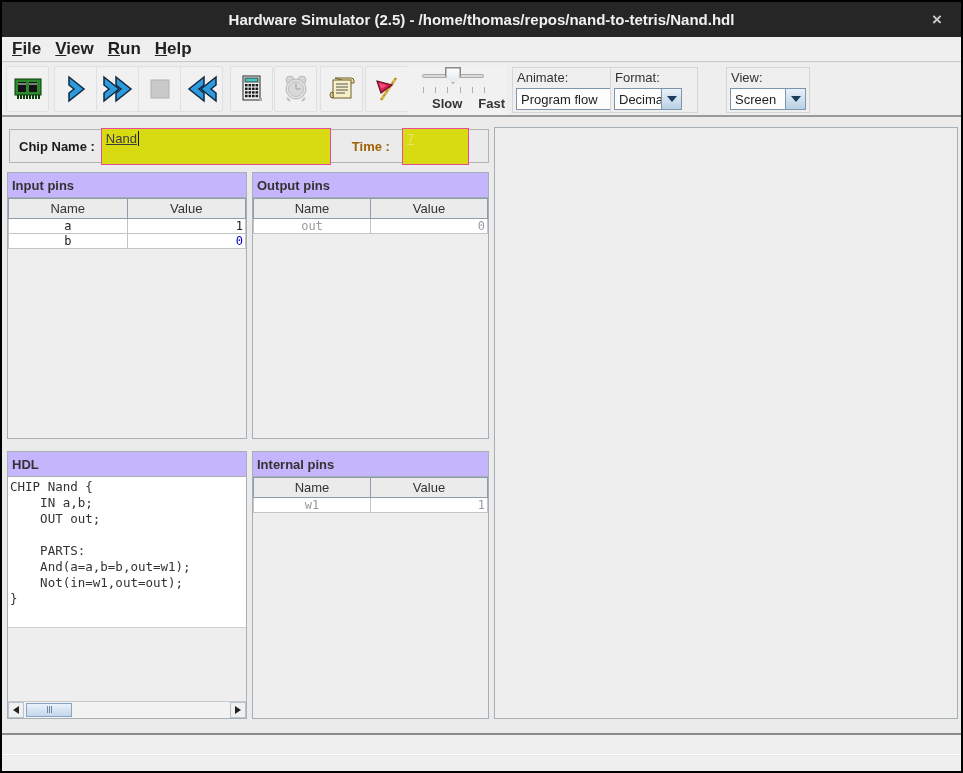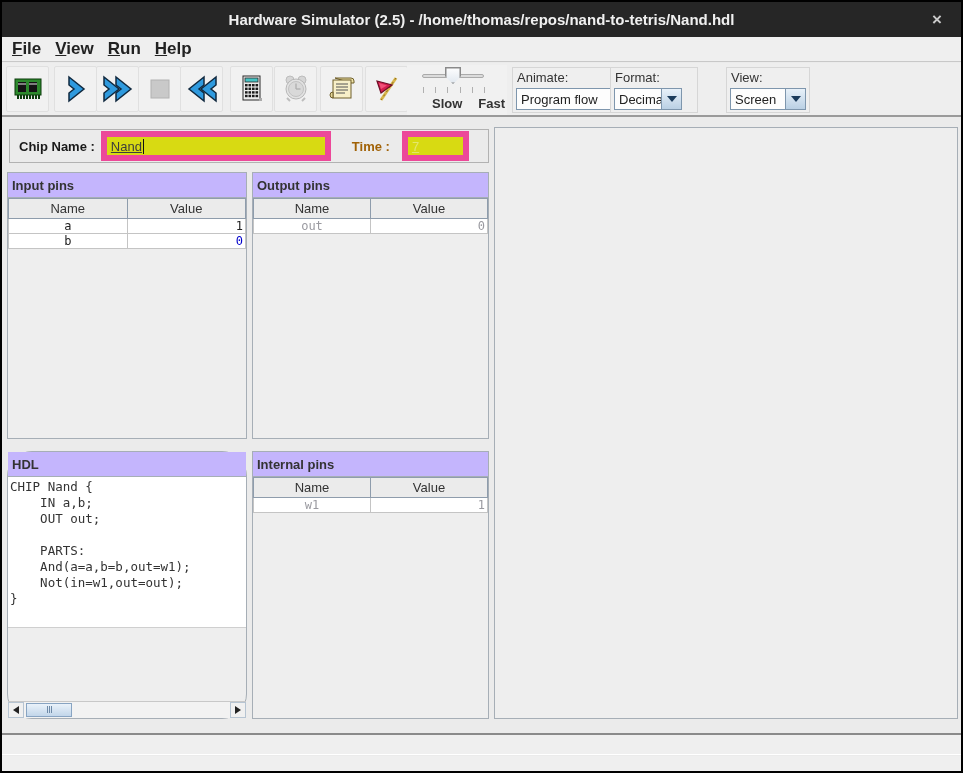--- a/index.html
+++ b/index.html
@@ -71,21 +71,21 @@
     display:flex; align-items:center; justify-content:center; cursor:pointer;
   }
   .combo-arrow b { width:0; height:0; border-left:5px solid transparent; border-right:5px solid transparent; border-top:6px solid #1c3c5c; }
   
   .content { position:absolute; left:0; top:116px; width:100%; height:615px; background:#ebebeb; }
   .chipbar {
     position:absolute; left:7px; top:11px; width:480px; height:34px;
     border:1px solid #b2b2b2; display:flex; align-items:center;
   }
   .chipbar .chip-label { font-size:13px; font-weight:bold; color:#1a1a1a; margin-left:9px; }
-  .yellow-field { background:#d8da12; border:6px solid #ec4899; height:30px; font-size:13px;text-decoration:underline; }
+  .yellow-field { background:#d8da12; border:1px solid #ec4899; height:37px; font-size:13px;text-decoration:underline; }
   .chip-field { width:230px; margin-left:6px; color:#3c3c3c; padding:2px 1px 2px 4px; line-height:16px; }
   .caret { border-left:1px solid #111; margin-left:1px; }
   .time-label { font-size:13px; font-weight:bold; color:#a16207; margin-left:21px; }
   .time-field { width:67px; margin-left:12px; color:#e4e66e; padding:2px 4px; line-height:16px; }
   
   .panel { position:absolute; border:1px solid #a6aeb6; background:#eeeeee; }
   .panel-header {
     height:25px; border-bottom:1px solid #a6aeb6; background:#c4b5fd;
     font-size:13px; font-weight:bold; color:#333; padding:5px 0 0 4px;
   }
@@ -361,21 +361,21 @@
           <th>Value</th>
         </tr>
         <tr>
           <td class="pname c-gray">out</td>
           <td class="pvalue c-gray">0</td>
         </tr>
       </tbody>
         </table>
     </div>
 
-    <div class="panel" style="left:5px; top:333px; width:240px; height:268px;border-radius:25px;">
+    <div class="panel" style="left:5px; top:333px; width:240px; height:268px;">
       <div class="panel-header">HDL</div>
       <div class="hdl-code">
         <div class="line">CHIP Nand {</div>
         <div class="line">    IN a,b;</div>
         <div class="line">    OUT out;</div>
         <div class="line"></div>
         <div class="line">    PARTS:</div>
         <div class="line">    And(a=a,b=b,out=w1);</div>
         <div class="line">    Not(in=w1,out=out);</div>
         <div class="line">}</div>

